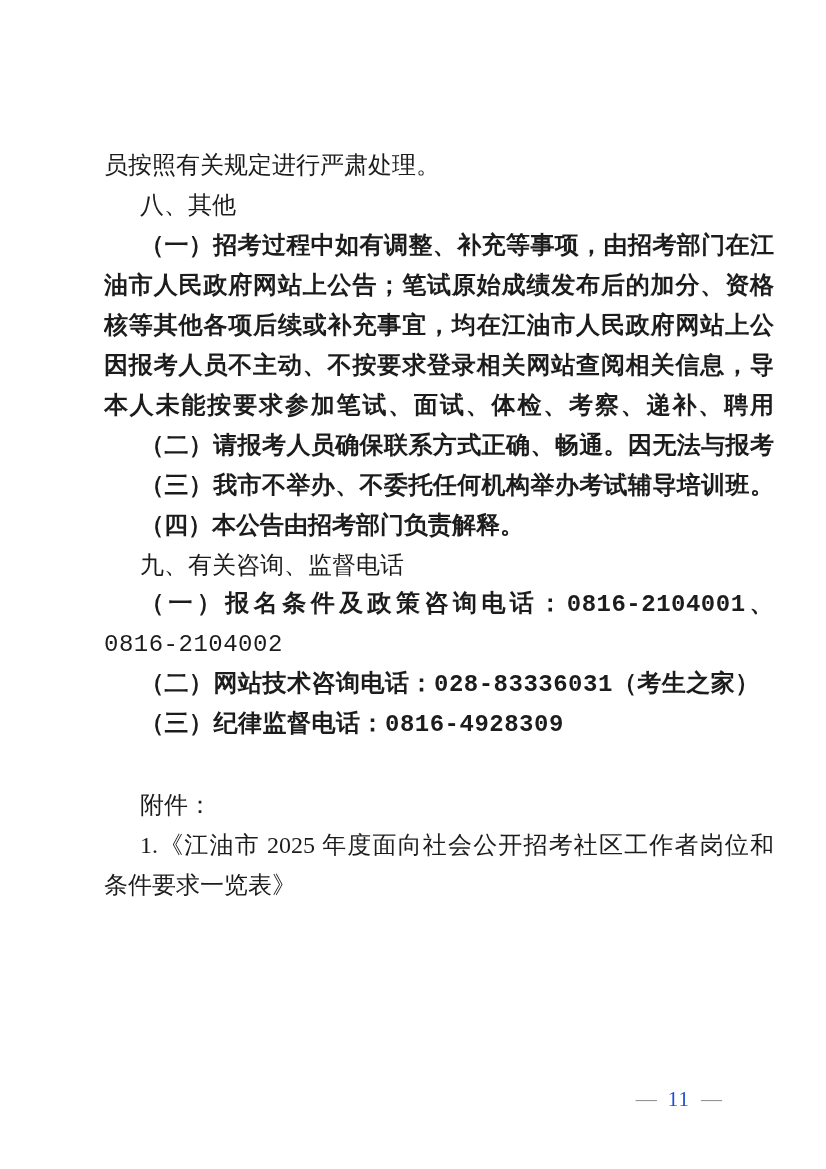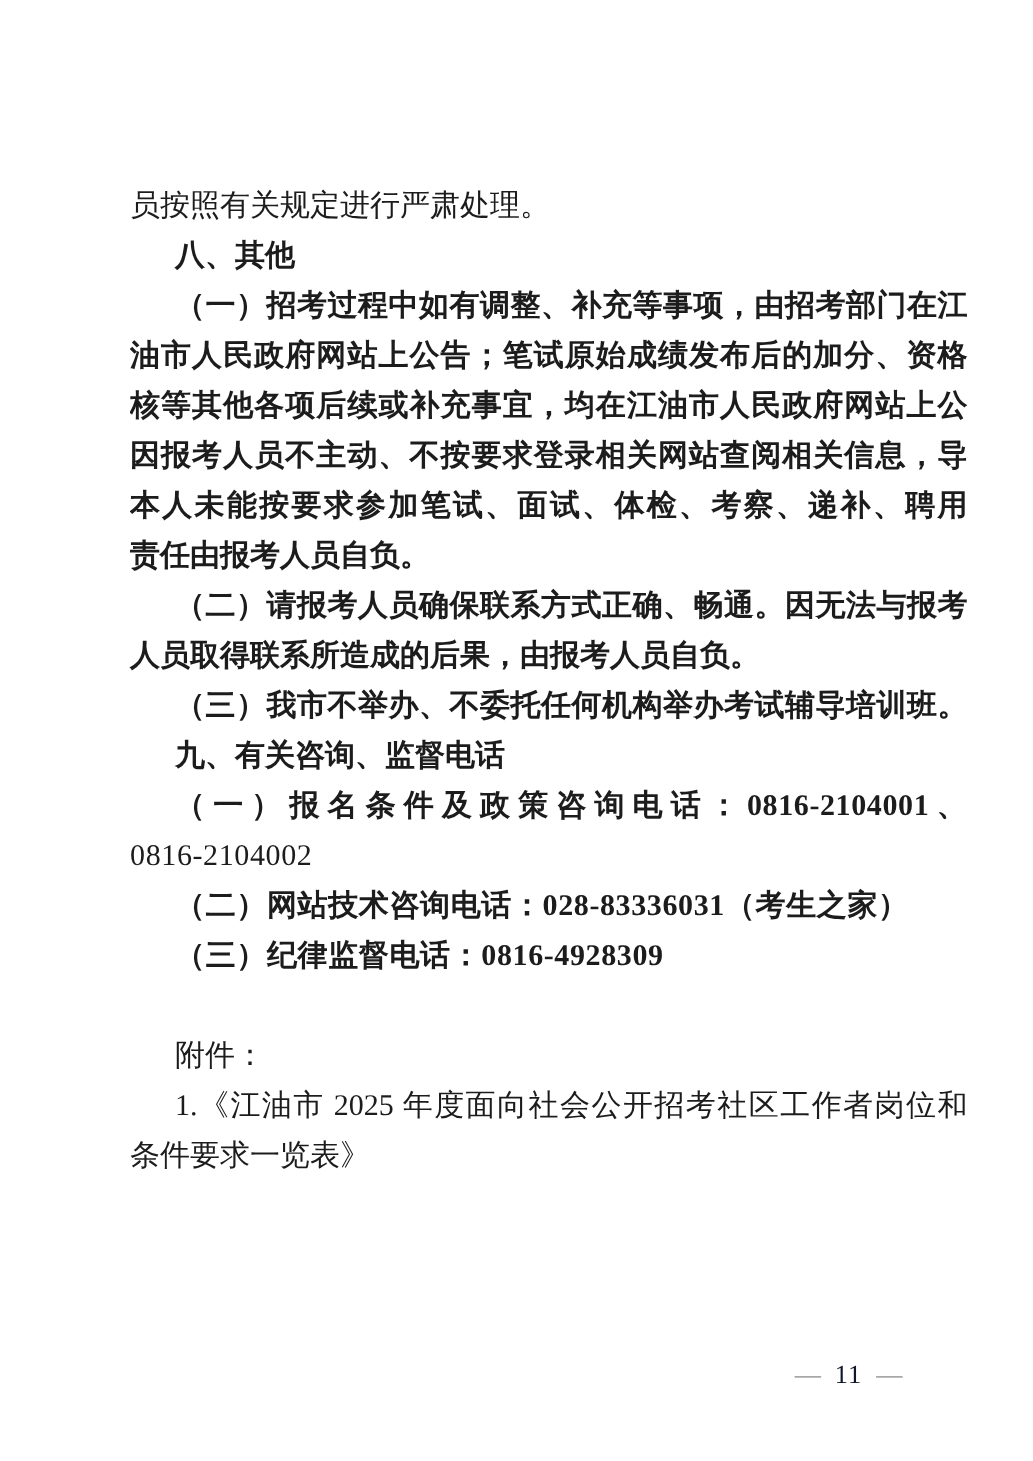--- a/index.html
+++ b/index.html
@@ -29,73 +29,73 @@
     text-align: left;
   }
   .indent {
     text-indent: 1.5em;
   }
   .bold {
     font-weight: 700;
   }
   .heading {
     font-family: "Liberation Sans", "DejaVu Sans", sans-serif;
-    font-weight: 700;
+    font-weight: 400;
   }
   .justify {
     white-space: normal;
     text-align: justify;
     text-align-last: justify;
     text-justify: inter-ideograph;
     overflow: hidden;
     max-height: 40px;
   }
   .gap-top {
     margin-top: 40px;
   }
   .numline {
     letter-spacing: 0.5px;
+    font-family: Liberation Mono, monospace;
   }
   .footer {
     position: absolute;
     top: 1087px;
     right: 104px;
     display: flex;
     align-items: center;
     gap: 11px;
     font-size: 21px;
     line-height: 24px;
   }
   .footer .dash {
     color: #8f8f8f;
     font-family: "Liberation Serif", "DejaVu Serif", serif;
   }
   .footer .pagenum {
-    color: #0f172a;
+    color: #1d4ed8;
     font-family: "Liberation Serif", "DejaVu Serif", serif;
     letter-spacing: 1px;
   }
 </style>
 </head>
 <body>
 
 <div class="page">
 
   <div class="content">
     <div class="line">员按照有关规定进行严肃处理。</div>
     <div class="line indent heading">八、其他</div>
     <div class="line indent bold justify">（一）招考过程中如有调整、补充等事项，由招考部门在江</div>
     <div class="line bold justify">油市人民政府网站上公告；笔试原始成绩发布后的加分、资格审</div>
     <div class="line bold justify">核等其他各项后续或补充事宜，均在江油市人民政府网站上公告。</div>
     <div class="line bold justify">因报考人员不主动、不按要求登录相关网站查阅相关信息，导致</div>
     <div class="line bold justify">本人未能按要求参加笔试、面试、体检、考察、递补、聘用的，</div>
-    <div class="line bold">责任由报考人员自负。</div>
     <div class="line indent bold justify">（二）请报考人员确保联系方式正确、畅通。因无法与报考</div>
-    <div class="line bold">人员取得联系所造成的后果，由报考人员自负。</div>
     <div class="line indent bold justify">（三）我市不举办、不委托任何机构举办考试辅导培训班。</div>
+    <div class="line indent bold">（四）本公告由招考部门负责解释。</div>
     <div class="line indent heading">九、有关咨询、监督电话</div>
     <div class="line indent bold justify numline">（一）报名条件及政策咨询电话：0816-2104001、</div>
     <div class="line numline">0816-2104002</div>
     <div class="line indent bold numline">（二）网站技术咨询电话：028-83336031（考生之家）</div>
     <div class="line indent bold numline">（三）纪律监督电话：0816-4928309</div>
     <div class="line indent gap-top">附件：</div>
     <div class="line indent justify">1.《江油市 2025 年度面向社会公开招考社区工作者岗位和</div>
     <div class="line">条件要求一览表》</div>
   </div>
 

